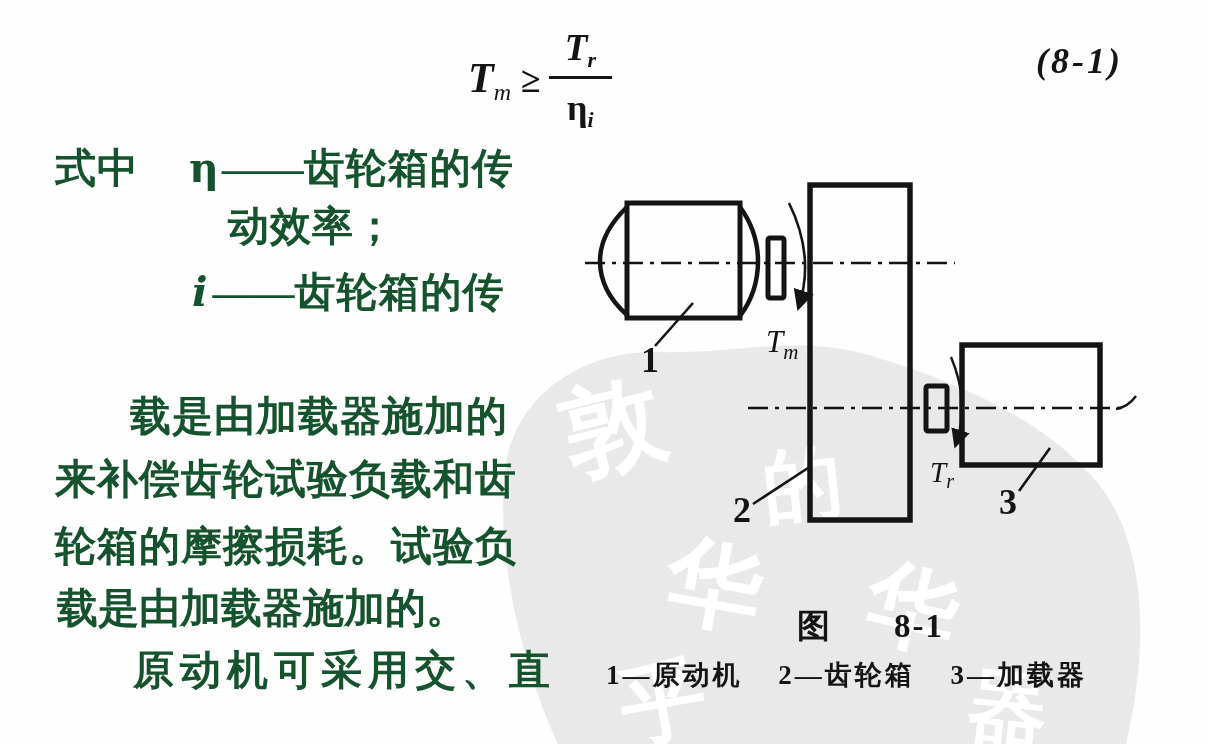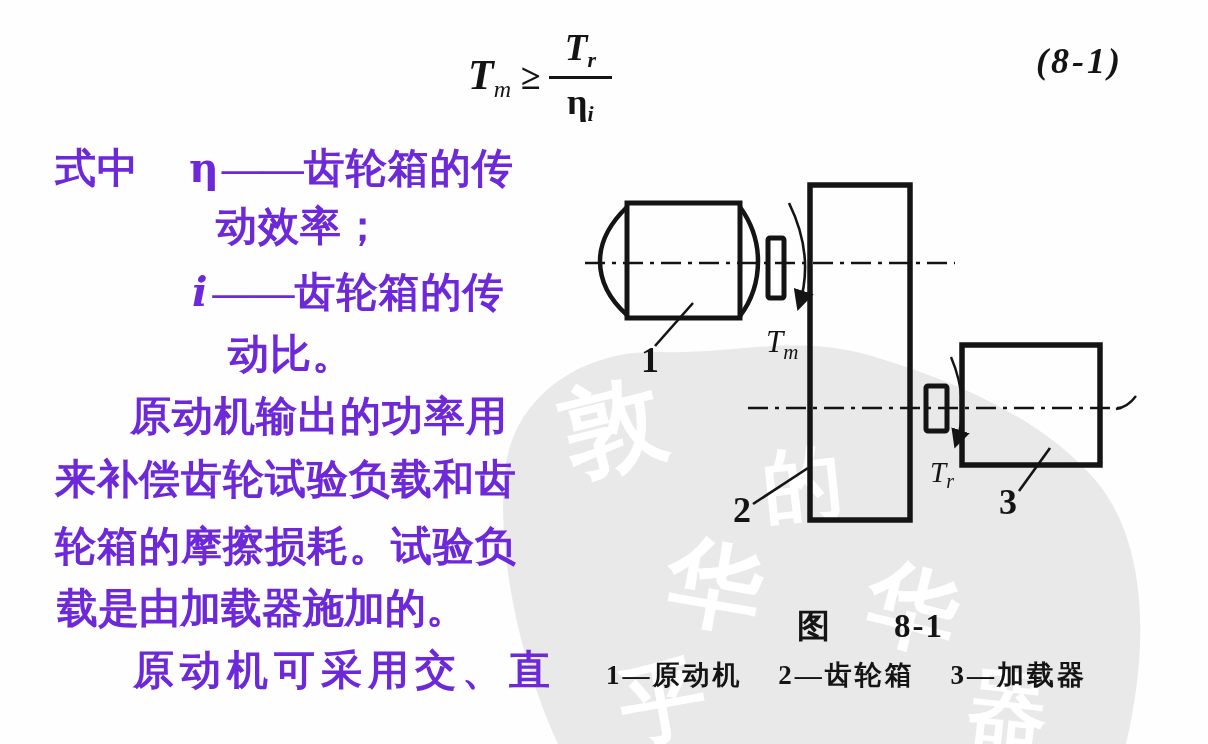--- a/index.html
+++ b/index.html
@@ -1,34 +1,34 @@
 <!DOCTYPE html>
 <html><head>
 <meta charset="utf-8">
 <style>
   html,body{margin:0;padding:0;background:#ffffff;}
   .page{position:relative;width:1208px;height:744px;background:#fefefe;overflow:hidden;
         font-family:"Liberation Serif","DejaVu Serif",serif;color:#141414;}
   svg{position:absolute;left:0;top:0;}
   
   .tline{position:absolute;font-size:41px;font-weight:700;letter-spacing:1px;
-         white-space:nowrap;color:#6d28d9;z-index:3;line-height:1;}
+         white-space:nowrap;color:#14532d;z-index:3;line-height:1;}
   .sym{font-family:"DejaVu Serif","Liberation Serif",serif;}
   .sym-i{font-style:italic;padding:0 4px;}
   .eta{padding:0 2px;}
   .dash{letter-spacing:0;}
   
   .formula{position:absolute;left:468px;top:26px;display:flex;align-items:center;z-index:3;}
   .f-lhs{font-style:italic;font-size:42px;font-weight:600;}
   .f-sub{font-size:24px;font-style:italic;vertical-align:-8px;}
   .f-rel{font-size:36px;font-weight:600;margin:0 8px 0 10px;}
   .frac{display:inline-block;text-align:center;vertical-align:middle;}
   .frac .num{display:block;border-bottom:3px solid #141414;padding:0 16px 3px 16px;
              font-style:italic;font-size:37px;font-weight:600;}
-  .frac .den{display:block;padding-top:2px;font-size:36px;font-weight:600;}
+  .frac .den{display:block;padding-top:8px;font-size:36px;font-weight:600;}
   .den-sub,.num-sub{font-size:22px;vertical-align:-7px;font-style:italic;}
   .eq-no{position:absolute;left:1036px;top:40px;font-size:36px;font-weight:700;
          letter-spacing:3px;z-index:3;font-style:italic;}
   
   .fig-caption{position:absolute;left:797px;top:604px;font-size:33px;font-weight:700;z-index:3;}
   .fig-caption .cap-num{margin-left:64px;letter-spacing:2px;}
   .fig-legend{position:absolute;left:606px;top:657px;font-size:27px;font-weight:700;
               letter-spacing:3px;white-space:nowrap;z-index:3;}
   .fig-legend span{margin-right:26px;}
   .fig-legend span:last-child{margin-right:0;}
@@ -62,27 +62,26 @@
     <span class="frac">
       <span class="num"><span>T</span><span class="num-sub">r</span></span>
       <span class="den"><span>η</span><span class="den-sub">i</span></span>
     </span>
   </div>
   <div class="eq-no">(8-1)</div>
 
   <div class="tline" style="left:55px;top:148px;">
     <span>式中</span><span style="display:inline-block;width:48px;"></span><span class="sym eta">η</span><span class="dash">——</span><span>齿轮箱的传</span>
   </div>
-  <div class="tline" style="left:216px;top:206px;">动效率；</div>
+  <div class="tline" style="left:228px;top:206px;">动效率；</div>
   <div class="tline" style="left:188px;top:272px;">
     <span class="sym sym-i">i</span><span class="dash">——</span><span>齿轮箱的传</span>
   </div>
-  <div class="tline" style="left:228px;top:334px;">动比。</div>
 
-  <div class="tline" style="left:130px;top:396px;">原动机输出的功率用</div>
+  <div class="tline" style="left:130px;top:396px;">载是由加载器施加的</div>
   <div class="tline" style="left:55px;top:462px;font-family:Liberation Mono, monospace;">来补偿齿轮试验负载和齿</div>
   <div class="tline" style="left:55px;top:526px;">轮箱的摩擦损耗。试验负</div>
   <div class="tline" style="left:57px;top:588px;letter-spacing:0;text-align:center;">载是由加载器施加的。</div>
   <div class="tline" style="left:133px;top:650px;letter-spacing:6px;font-family:Liberation Serif, serif;">原动机可采用交、直</div>
 
   <svg width="1208" height="744" viewBox="0 0 1208 744" style="z-index:2;">
     <defs>
       <marker id="arrow" viewBox="0 0 12 12" refX="9" refY="6" markerWidth="8" markerHeight="8" orient="auto">
         <path d="M0,0 L12,6 L0,12 z" fill="#141414"></path>
       </marker>

